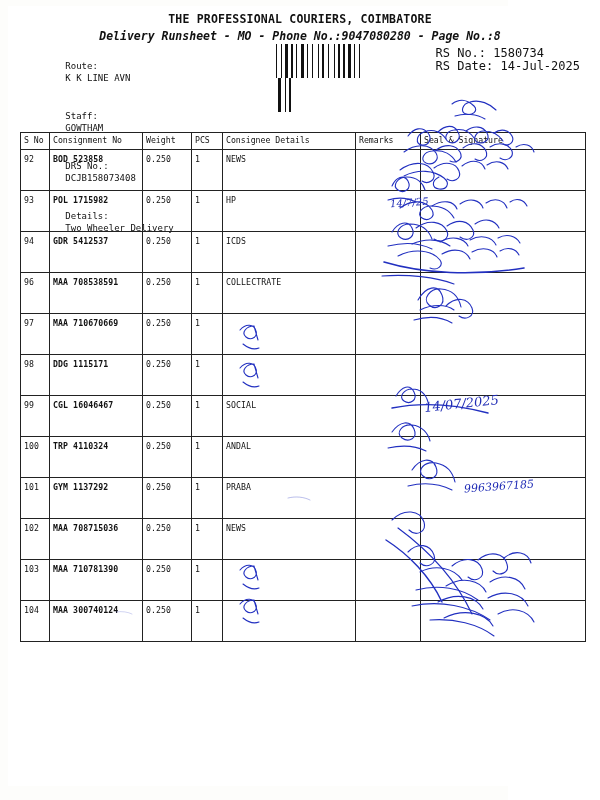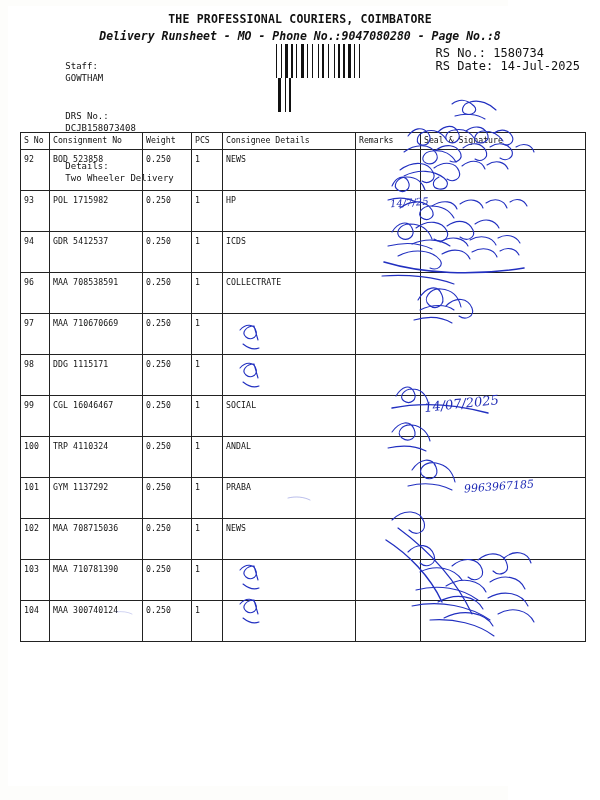--- a/index.html
+++ b/index.html
@@ -98,21 +98,21 @@
     font-size: 8.2px;
     height: 12px;
   }
   table.runsheet td {
     padding: 4px 3px 0 3px;
     height: 36px;
     font-size: 8.2px;
     letter-spacing: 0.1px;
   }
   .c-sno   { width: 22px; }
-  .c-cno   { width: 86px; }
+  .c-cno   { width: 86px; font-weight: bold; }
   .c-wt    { width: 42px; }
   .c-pcs   { width: 24px; }
   .c-cons  { width: 126px; }
   .c-rem   { width: 58px; }
   .c-seal  { width: auto; }
 
   .sig-layer {
     position: absolute;
     left: 0; top: 0;
     width: 600px; height: 800px;
@@ -129,20 +129,24 @@
 </head>
 <body>
 
 <div class="page">
   <div class="sheet">
 
     <div class="title">THE PROFESSIONAL COURIERS, COIMBATORE</div>
     <div class="subtitle">Delivery Runsheet - MO - Phone No.:9047080280 - Page No.:8</div>
 
     <div class="meta">
+      <div class="row">
+        <span>Route:</span>
+        <span>K K LINE AVN</span>
+      </div>
       <div class="row">
         <span>Staff:</span>
         <span>GOWTHAM</span>
       </div>
       <div class="row">
         <span>DRS No.:</span>
         <span>DCJB158073408</span>
       </div>
       <div class="row">
         <span>Details:</span>

